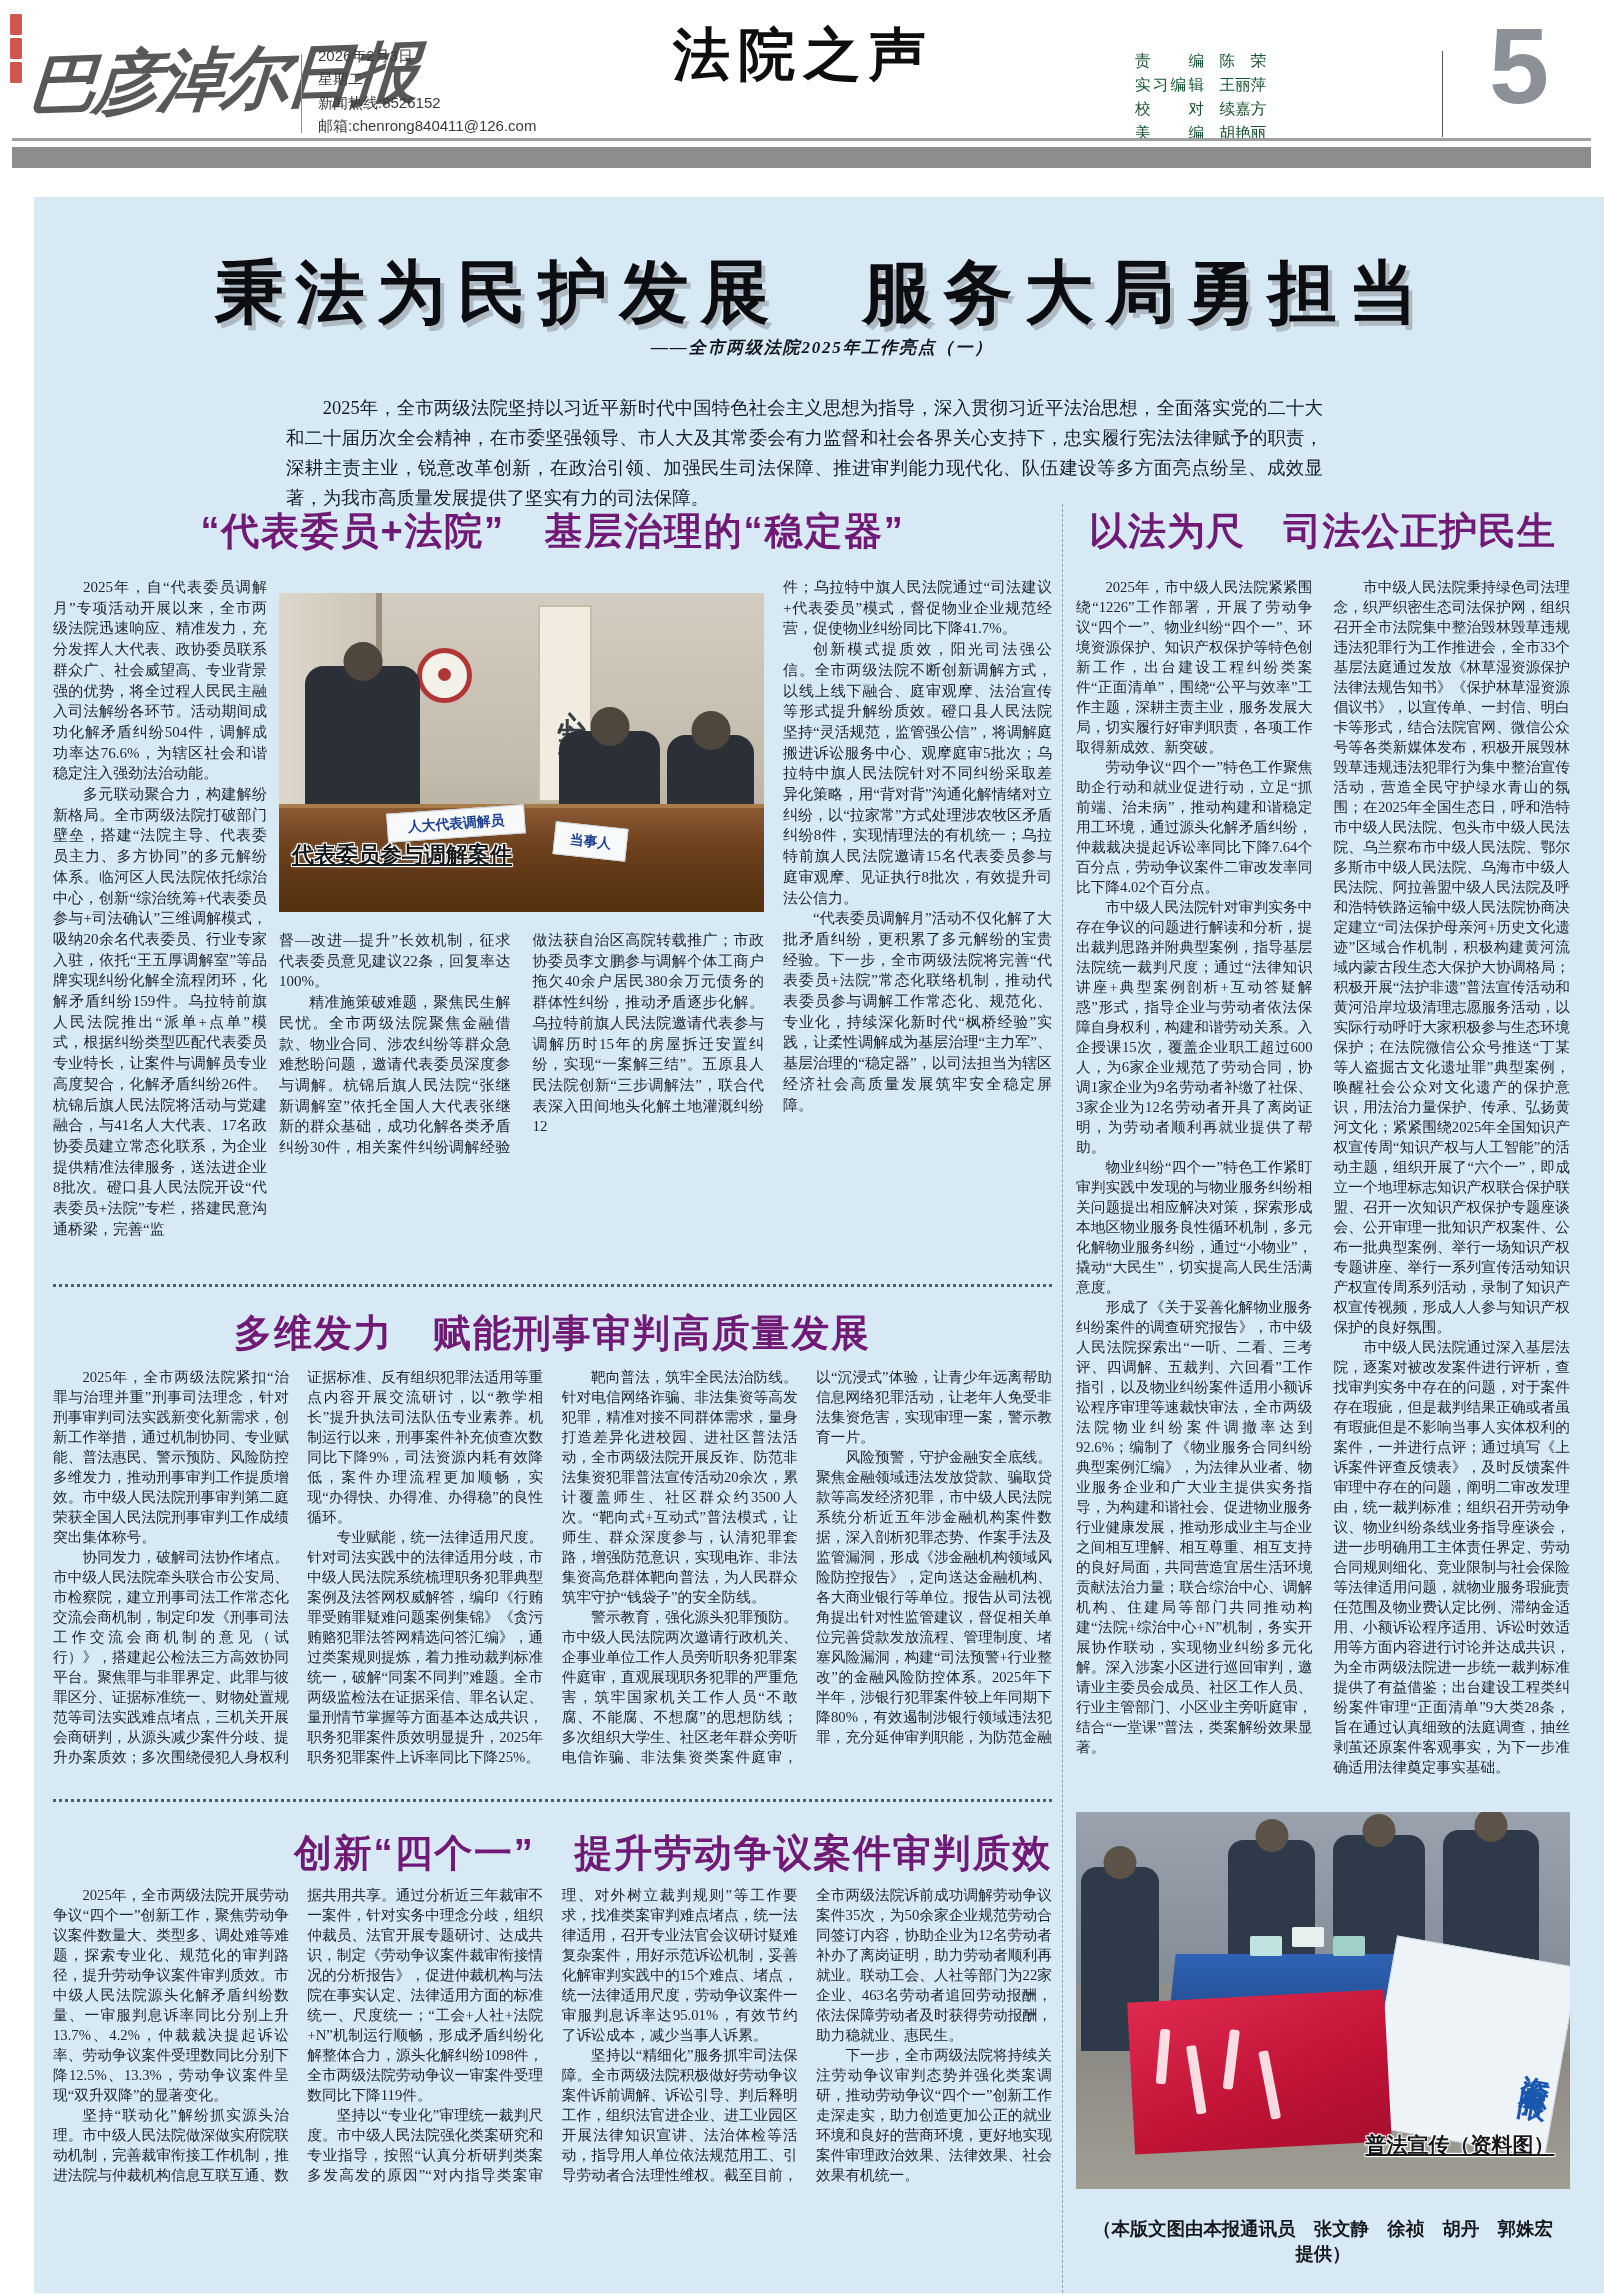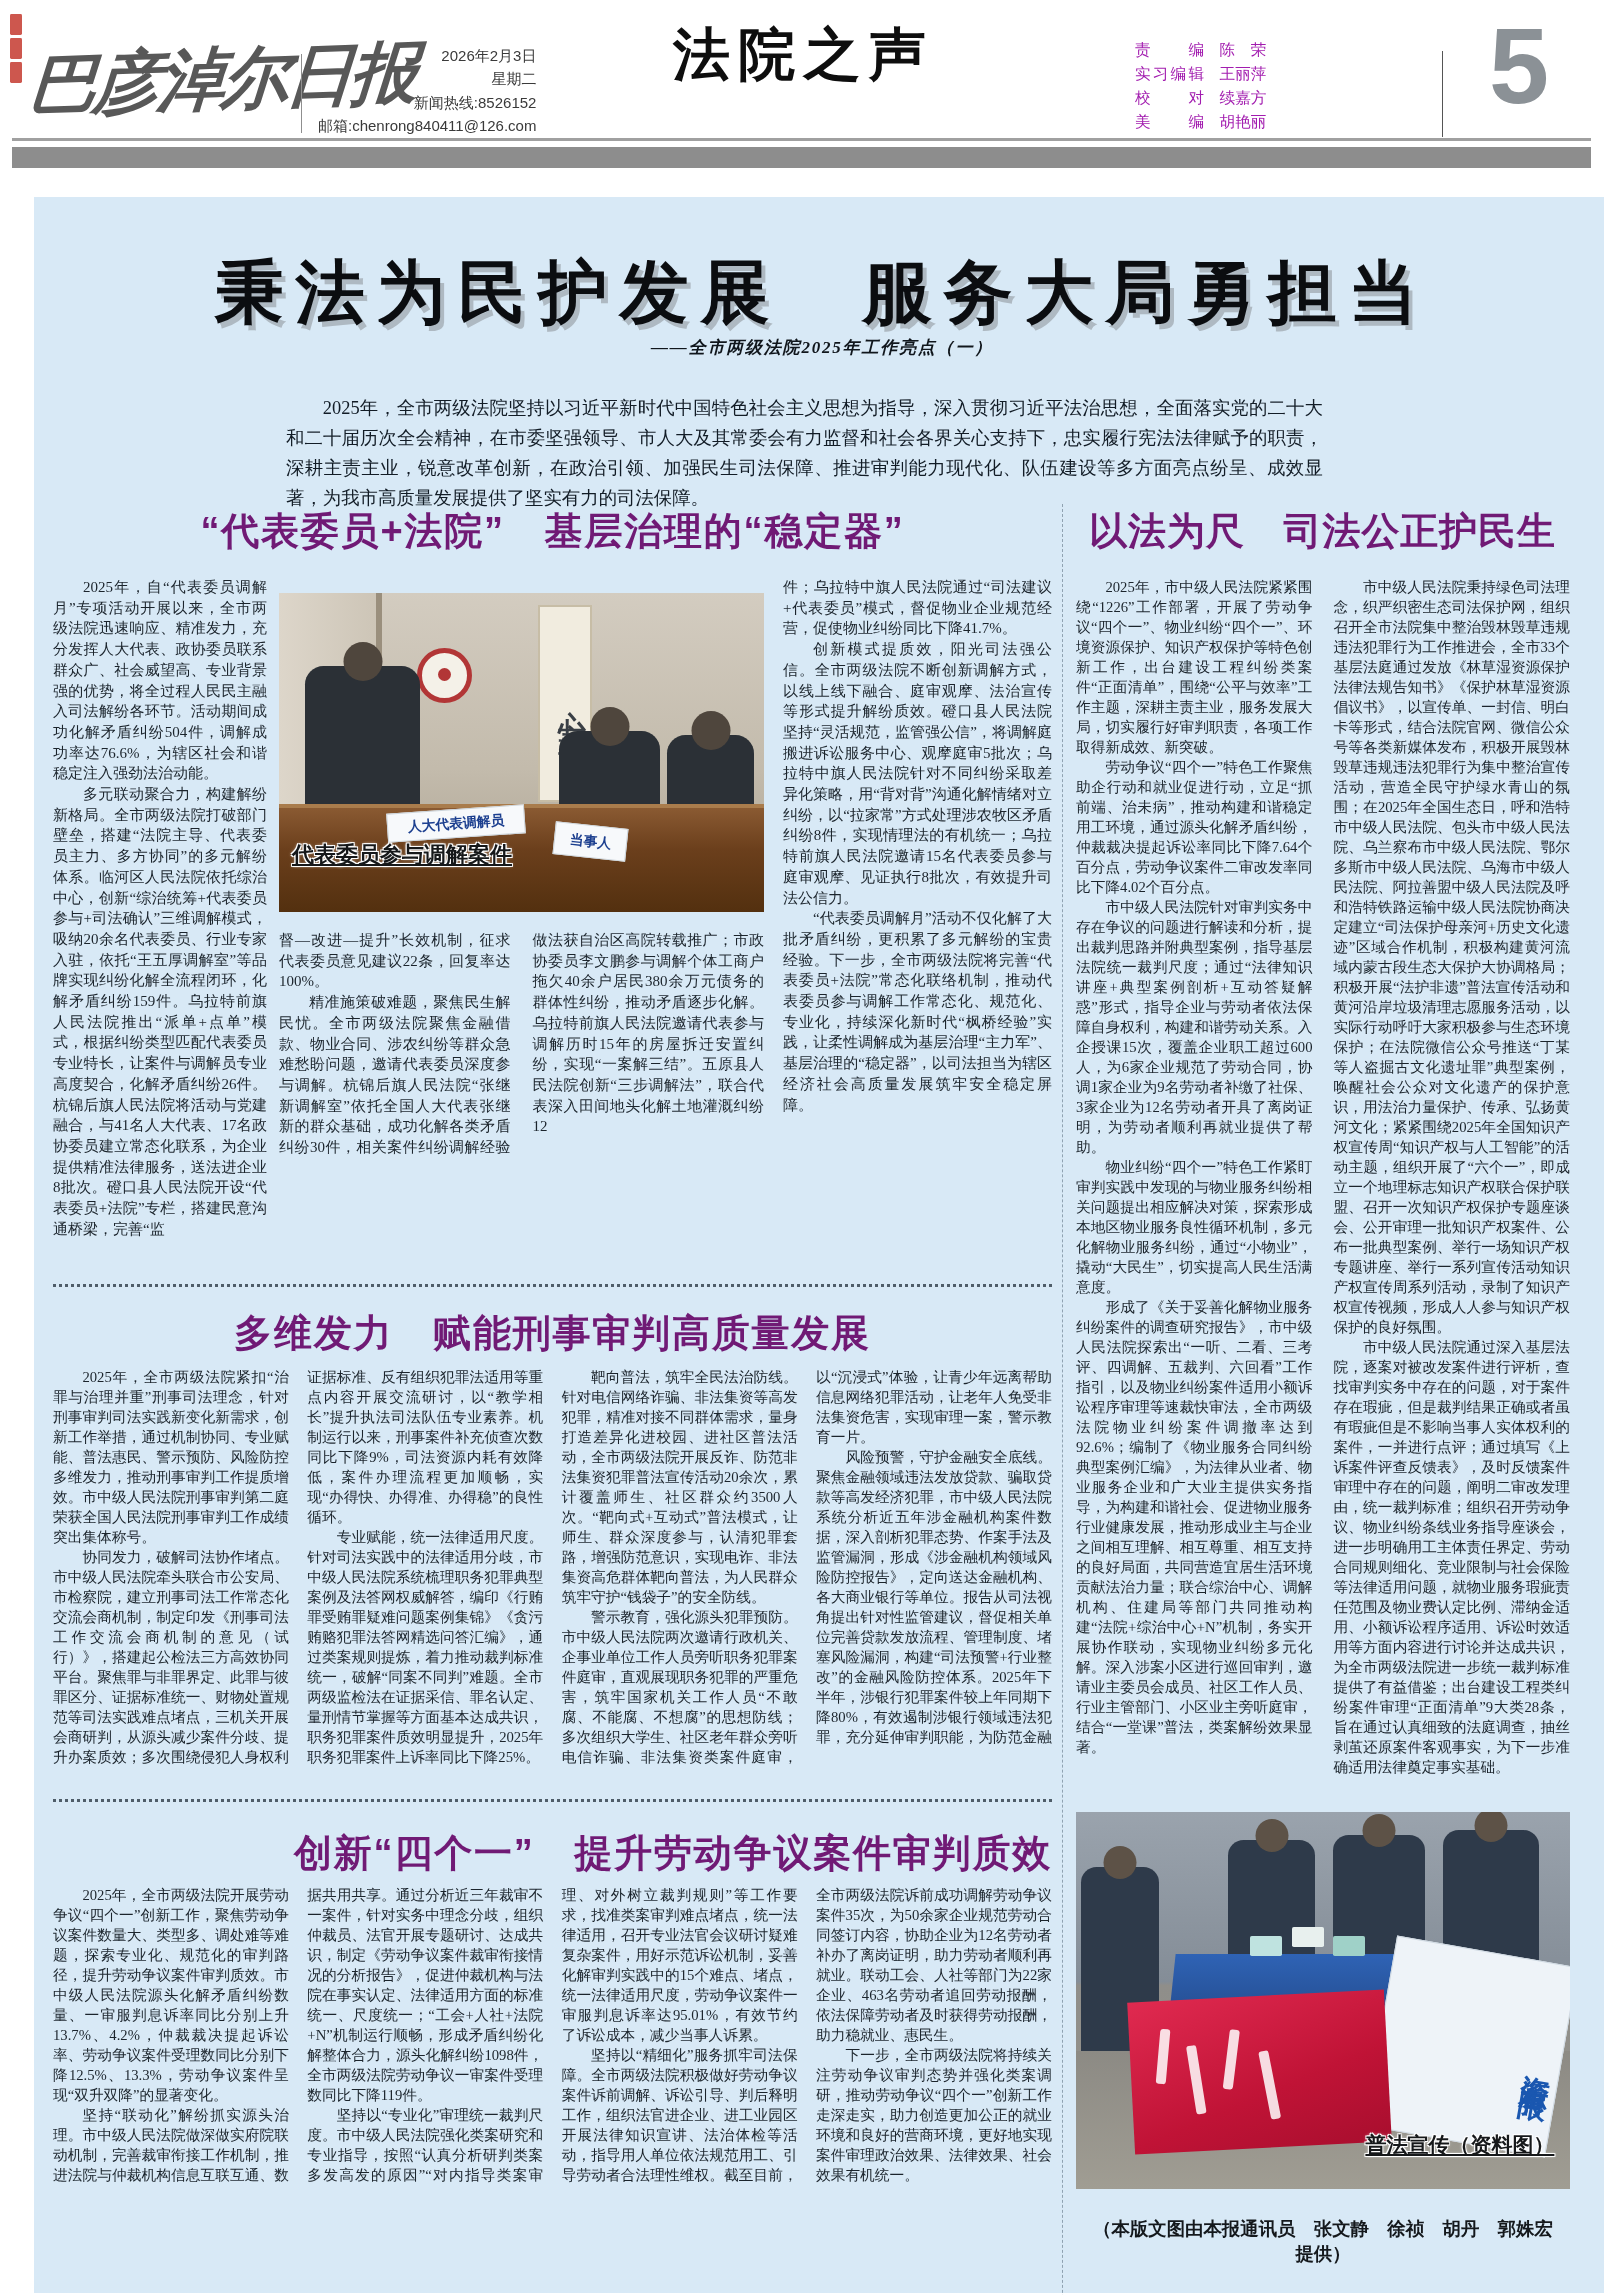--- a/index.html
+++ b/index.html
@@ -5,26 +5,26 @@
   html,body{margin:0;padding:0;background:#e8e8e8;}
   #page{position:relative;width:1604px;height:2309px;background:#ffffff;overflow:hidden;
         font-family:"Liberation Serif","DejaVu Serif",serif;color:#1b242c;}
   
   .seal{position:absolute;left:10px;top:13.8px;width:12px;height:69px;display:flex;flex-direction:column;gap:2.8px;}
   .seal i{flex:1;background:#c4392f;border-radius:1.4px;opacity:.85;}
   .masthead{position:absolute;left:28.5px;top:36px;width:275px;font-size:68px;font-weight:bold;
             font-style:italic;color:#585858;transform:rotate(-2deg) skewX(-6deg);letter-spacing:-3.7px;white-space:nowrap;}
   .vline1{position:absolute;left:301px;top:54px;width:1.4px;height:79px;background:#8f8f8f;}
   .dateblock{position:absolute;left:318px;top:44px;font-family:"Liberation Sans","DejaVu Sans",sans-serif;
-             font-size:15px;line-height:23.4px;color:#3a3a3a;text-align:right;}
+             font-size:15px;line-height:23.4px;color:#3a3a3a;}
   .page-title{position:absolute;left:583px;top:17.4px;width:441px;text-align:center;
               font-family:"Liberation Sans","DejaVu Sans",sans-serif;font-size:57px;font-weight:900;
               letter-spacing:8.3px;color:#0e0e0e;}
-  .editors{position:absolute;left:1135px;top:38px;font-family:"Liberation Sans","DejaVu Sans",sans-serif;
-           font-size:15.6px;line-height:24px;color:#a21caf;}
+  .editors{position:absolute;left:1135px;top:49px;font-family:"Liberation Sans","DejaVu Sans",sans-serif;
+           font-size:15.6px;line-height:24px;color:#14532d;}
   .editors .row{display:flex;gap:15.6px;}
   .editors .role{display:inline-block;width:69px;text-align:justify;text-align-last:justify;}
   .vline2{position:absolute;left:1442px;top:51px;width:1.4px;height:86px;background:#555;}
   .page-num{position:absolute;left:1450px;top:2.8px;width:138px;text-align:center;
             font-family:"Liberation Sans","DejaVu Sans",sans-serif;font-size:108px;font-weight:bold;color:#8b9196;}
   .rule-thin{position:absolute;left:12px;top:138px;width:1579px;height:3.2px;background:#a0a0a0;}
   .rule-thick{position:absolute;left:12px;top:147px;width:1579px;height:21px;background:#8d8d8d;}
   
   .panel{position:absolute;left:34px;top:197px;width:1536px;height:2096px;background:#d8e9f6;padding-left:40px;}
   .panel *{box-sizing:border-box;}

